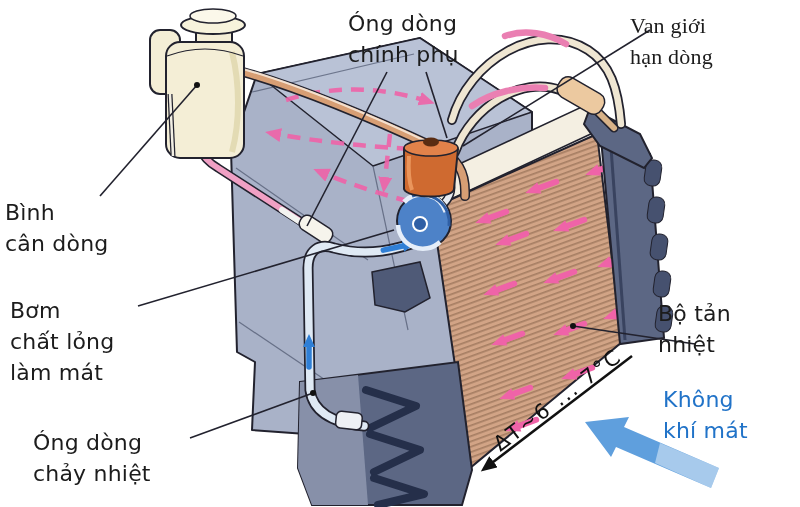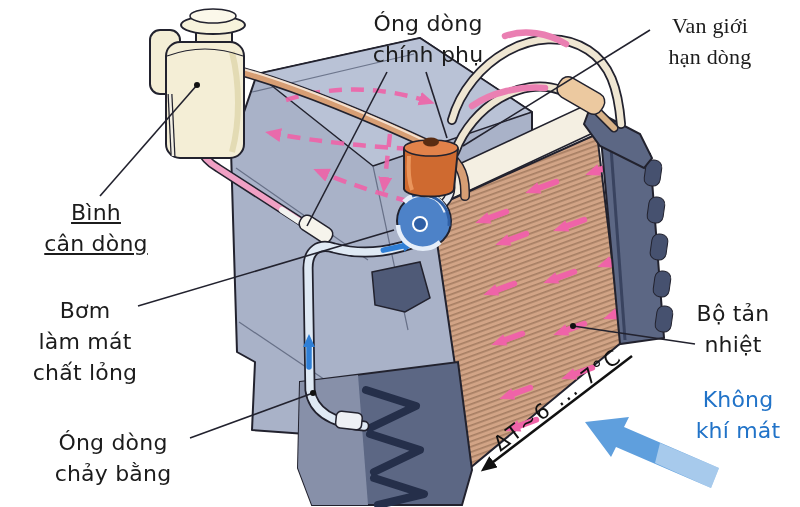--- a/index.html
+++ b/index.html
@@ -1,19 +1,19 @@
 <!DOCTYPE html>
 <html style="--engine: #a9b2c8; --engine_top: #b9c2d6; --radiator_core: #d2a486; --fin_line: #8f6a50; --tank_slate: #5c6784; --tank_slate_light: #8790a9; --chevron: #252f4a; --pipe_copper: #d79e74; --pipe_cream: #efe6d2; --hot_pink: #ef63a8; --cold_blue: #2f7fd6; --main_pipe_fill: #dfe9f4; --expansion_ivory: #f4eed6; --valve_orange: #cf6a30; --air_arrow: #5f9fdd; --air_text: #2173c8; --label_text: #1c1c1c; --outline: #22222e;"><head>
 <meta charset="utf-8">
 <style>
   html,body{margin:0;padding:0;background:#fff;}
   .stage{position:relative;width:800px;height:507px;background:#fff;overflow:hidden;
          font-family:"DejaVu Sans","Liberation Sans",sans-serif;}
   .stage svg{position:absolute;left:0;top:0;}
-  .lbl{position:absolute;text-align:center;font-size:22px;line-height:1.42;
+  .lbl{position:absolute;font-size:22px;line-height:1.42;
        color:var(--label_text,#1c1c1c);letter-spacing:.2px;}
   .ln{display:block;white-space:nowrap;}
   .lbl.air{color:var(--air_text,#2173c8);}
   .delta{position:absolute;left:455px;top:388px;width:205px;text-align:center;
          transform:rotate(-37deg);transform-origin:50% 50%;
          font-size:21px;letter-spacing:2px;color:#111;}
 </style>
 </head>
 <body>
 
@@ -197,34 +197,34 @@
   <div class="lbl" style="left:348px;top:8px;width:160px;">
     <span class="ln">Óng dòng</span>
     <span class="ln">chính phụ</span>
   </div>
 
   <div class="lbl" style="left:630px;top:10px;width:160px;font-family:Liberation Serif, serif;">
     <span class="ln">Van giới</span>
     <span class="ln">hạn dòng</span>
   </div>
 
-  <div class="lbl" style="left:21px;top:197px;width:150px;text-decoration:underline;">
+  <div class="lbl" style="left:5px;top:197px;width:150px;">
     <span class="ln">Bình</span>
     <span class="ln">cân dòng</span>
   </div>
 
   <div class="lbl" style="left:10px;top:295px;width:150px;">
     <span class="ln">Bơm</span>
+    <span class="ln">chất lỏng</span>
     <span class="ln">làm mát</span>
-    <span class="ln">chất lỏng</span>
   </div>
 
   <div class="lbl" style="left:33px;top:427px;width:160px;">
     <span class="ln">Óng dòng</span>
-    <span class="ln">chảy bằng</span>
+    <span class="ln">chảy nhiệt</span>
   </div>
 
   <div class="lbl" style="left:658px;top:298px;width:150px;">
     <span class="ln">Bộ tản</span>
     <span class="ln">nhiệt</span>
   </div>
 
   <div class="lbl air" style="left:663px;top:384px;width:150px;">
     <span class="ln">Không</span>
     <span class="ln">khí mát</span>

